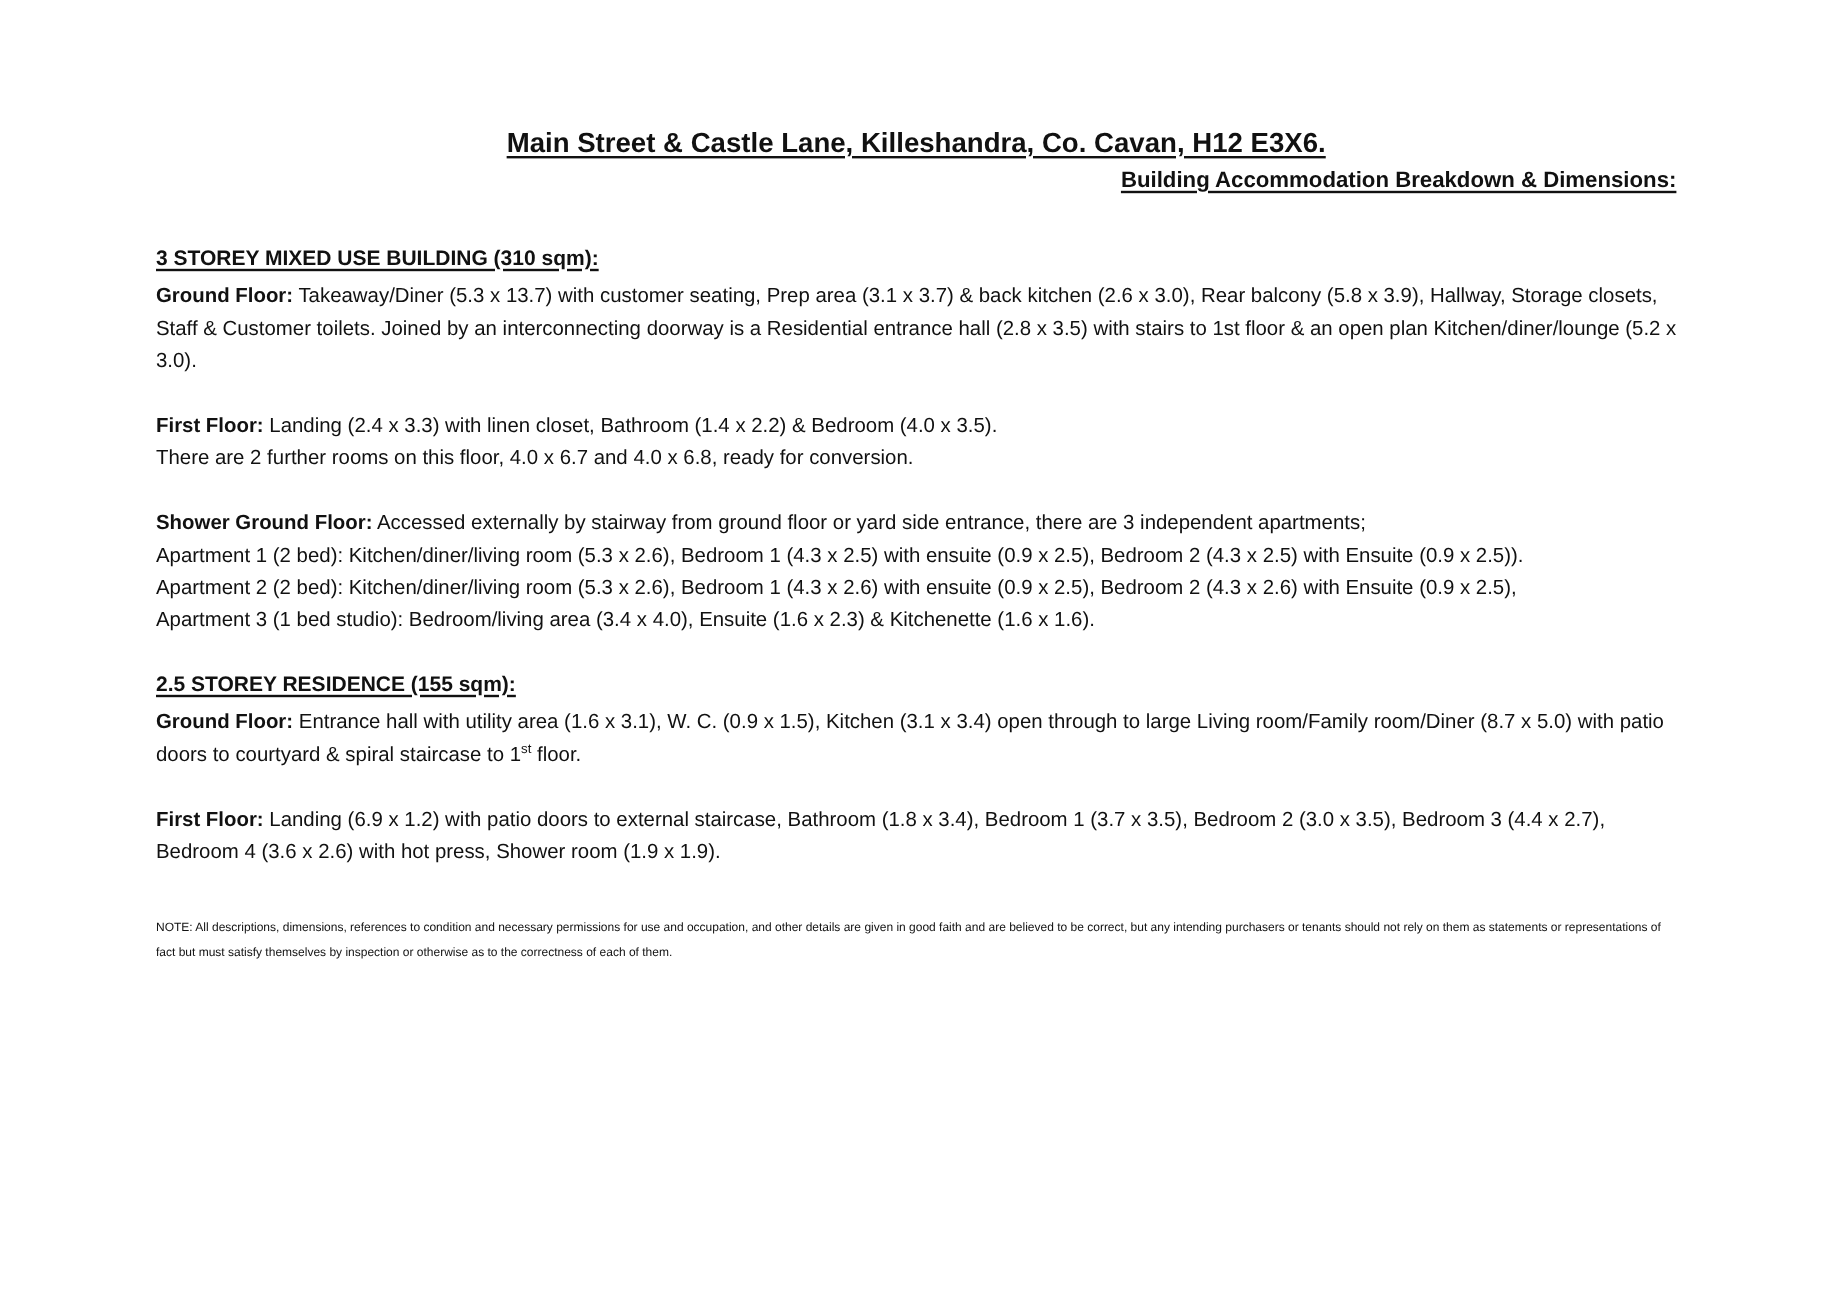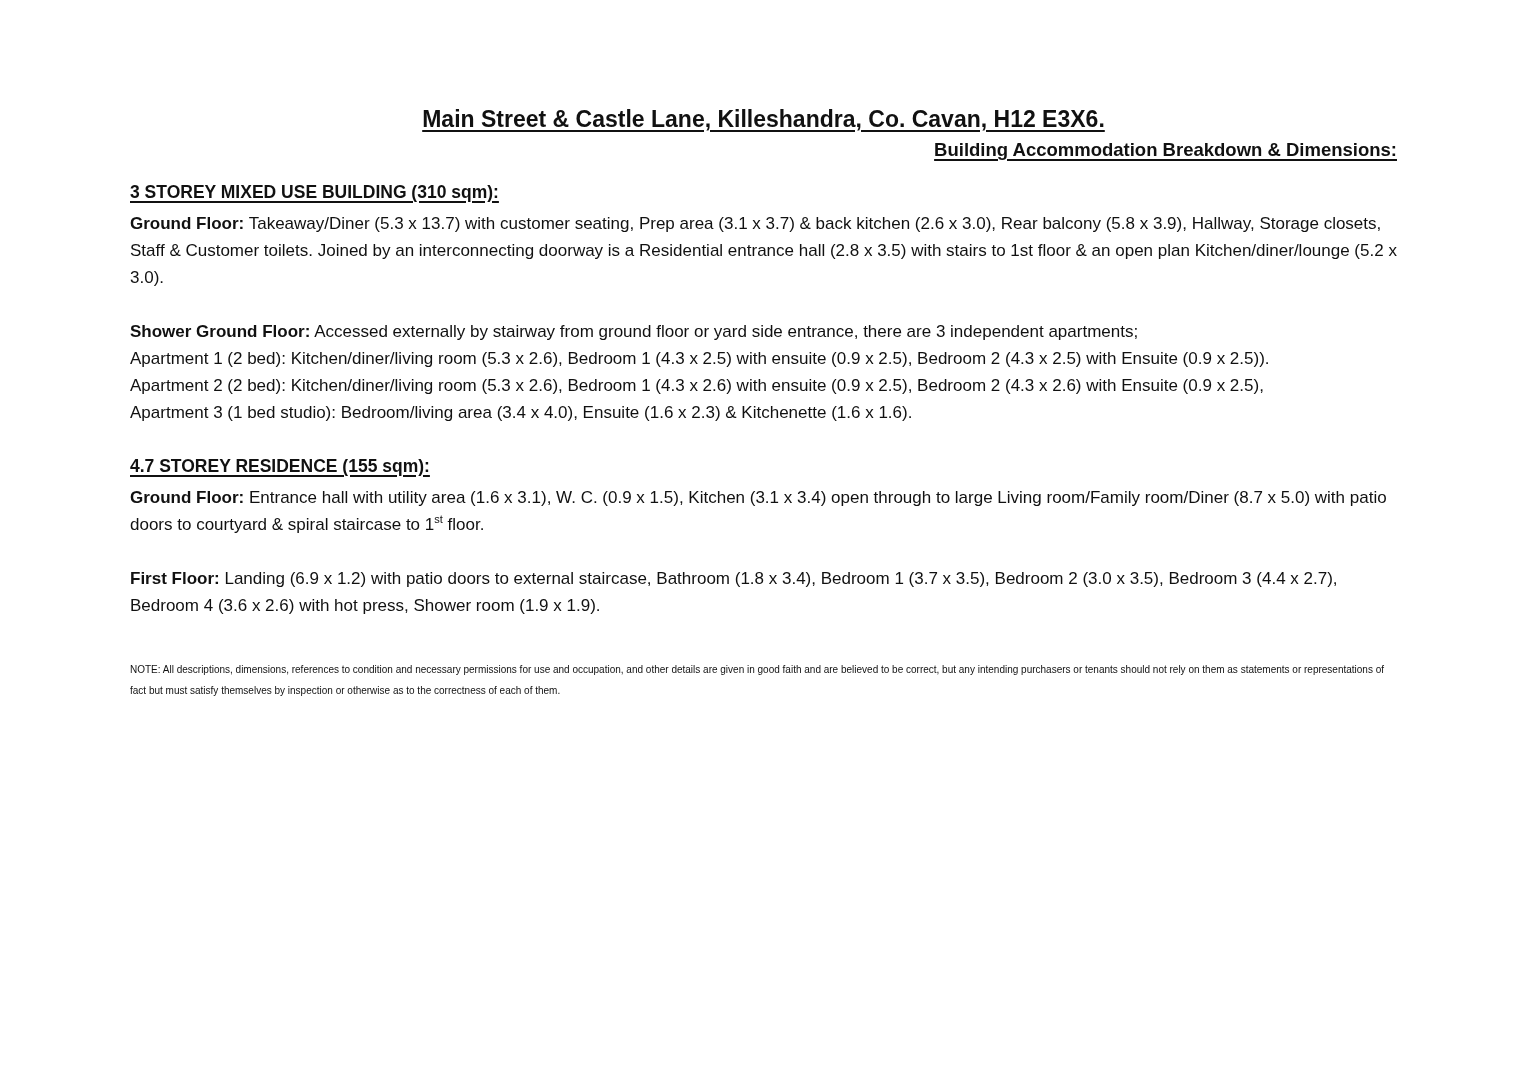--- a/index.html
+++ b/index.html
@@ -46,21 +46,21 @@
   .section-heading {
     margin: 27px 0 0 0;
     font-size: 17.5px;
     line-height: 27px;
     font-weight: bold;
     text-decoration: underline;
     text-decoration-thickness: 2px;
     text-underline-offset: 3px;
   }
   .section-heading.first {
-    margin-top: 16px;
+    margin-top: 39px;
   }
   .para {
     margin: 4px 0 27px 0;
     font-size: 17px;
     line-height: 27px;
   }
   .para .ptext {
     white-space: pre-line;
   }
   .para strong {
@@ -89,28 +89,30 @@
 
   <div class="content">
 
     <h1 class="doc-title">Main Street &amp; Castle Lane, Killeshandra, Co. Cavan, H12 E3X6.</h1>
     <h2 class="doc-subtitle">Building Accommodation Breakdown &amp; Dimensions:</h2>
 
     <h3 class="section-heading first">3 STOREY MIXED USE BUILDING (310 sqm):</h3>
 
     <p class="para"><strong>Ground Floor:</strong><span class="ptext"> Takeaway/Diner (5.3 x 13.7) with customer seating, Prep area (3.1 x 3.7) &amp; back kitchen (2.6 x 3.0), Rear balcony (5.8 x 3.9), Hallway, Storage closets, Staff &amp; Customer toilets. Joined by an interconnecting doorway is a Residential entrance hall (2.8 x 3.5) with stairs to 1st floor &amp; an open plan Kitchen/diner/lounge (5.2 x 3.0).</span></p>
 
+    <p class="para"><strong>First Floor:</strong><span class="ptext"> Landing (2.4 x 3.3) with linen closet, Bathroom (1.4 x 2.2) &amp; Bedroom (4.0 x 3.5).
+There are 2 further rooms on this floor, 4.0 x 6.7 and 4.0 x 6.8, ready for conversion.</span></p>
 
     <p class="para"><strong>Shower Ground Floor:</strong><span class="ptext"> Accessed externally by stairway from ground floor or yard side entrance, there are 3 independent apartments;
 Apartment 1 (2 bed):  Kitchen/diner/living room (5.3 x 2.6), Bedroom 1 (4.3 x 2.5) with ensuite (0.9 x 2.5), Bedroom 2 (4.3 x 2.5) with Ensuite (0.9 x 2.5)).
 Apartment 2 (2 bed): Kitchen/diner/living room (5.3 x 2.6), Bedroom 1 (4.3 x 2.6) with ensuite (0.9 x 2.5), Bedroom 2 (4.3 x 2.6) with Ensuite (0.9 x 2.5),
 Apartment 3 (1 bed studio): Bedroom/living area (3.4 x 4.0), Ensuite (1.6 x 2.3) &amp; Kitchenette (1.6 x 1.6).</span></p>
 
 
-    <h3 class="section-heading">4.7 STOREY RESIDENCE (155 sqm):</h3>
+    <h3 class="section-heading">2.5 STOREY RESIDENCE (155 sqm):</h3>
 
     <p class="para"><strong>Ground Floor:</strong><span class="ptext"> Entrance hall with utility area (1.6 x 3.1), W. C. (0.9 x 1.5), Kitchen (3.1 x 3.4) open through to large Living room/Family room/Diner (8.7 x 5.0) with patio doors to courtyard &amp; spiral staircase to 1</span><sup>st</sup><span class="ptext"> floor.</span></p>
 
     <p class="para"><strong>First Floor:</strong><span class="ptext"> Landing (6.9 x 1.2) with patio doors to external staircase, Bathroom (1.8 x 3.4), Bedroom 1 (3.7 x 3.5), Bedroom 2 (3.0 x 3.5), Bedroom 3 (4.4 x 2.7), Bedroom 4 (3.6 x 2.6) with hot press, Shower room (1.9 x 1.9).</span></p>
 
 
     <p class="note">NOTE: All descriptions, dimensions, references to condition and necessary permissions for use and occupation, and other details are given in good faith and are believed to be correct, but any intending purchasers or tenants should not rely on them as statements or representations of fact but must satisfy themselves by inspection or otherwise as to the correctness of each of them.</p>
 
   </div>
 </div>

